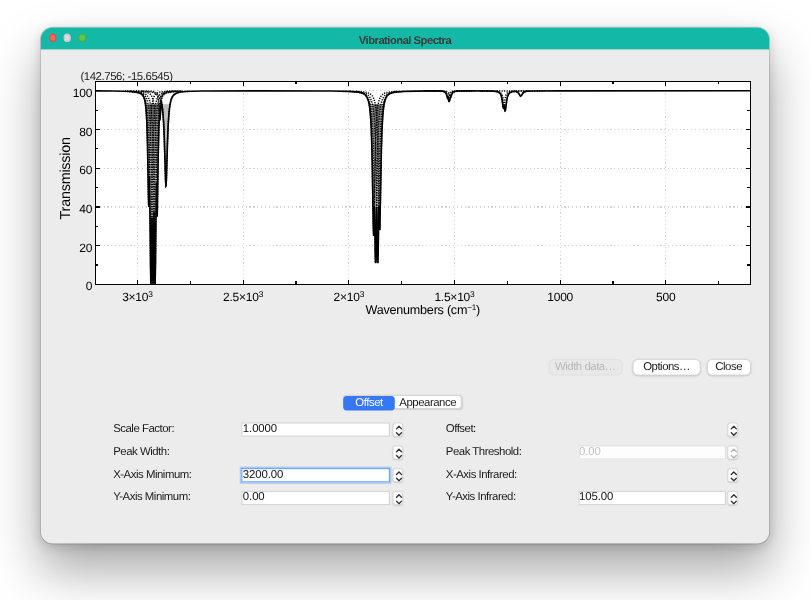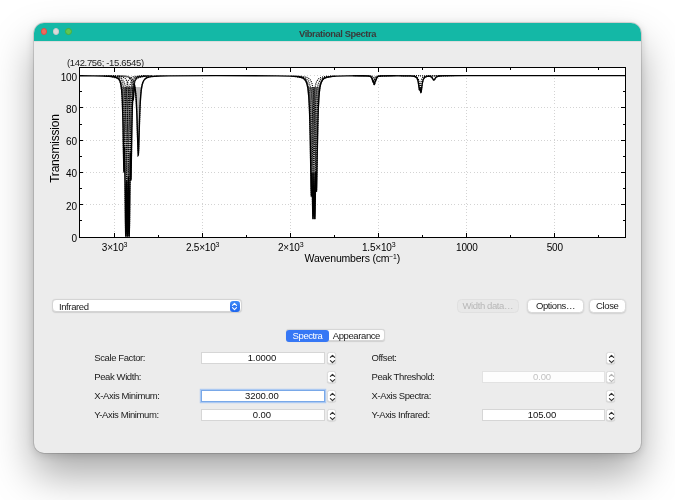--- a/index.html
+++ b/index.html
@@ -27,21 +27,21 @@
 #btn-opt { left:493px; width:57px; }
 #btn-close { left:555px; width:36.5px; }
 #tabs { position:absolute; left:251.9px; top:306px; width:98.7px; height:12px; background:#fff; border-radius:3px;
   border:0.5px solid #d6d6d6; box-shadow:0 0.5px 1px rgba(0,0,0,.12); }
 #tab1 { position:absolute; left:-0.5px; top:-0.5px; width:42.3px; height:12px; background:#3677f5; border-radius:3px;
   color:#fff; text-align:center; line-height:11.8px; }
 #tab2 { position:absolute; left:41.8px; top:-0.5px; right:-0.5px; height:12px; color:#1a1a1a; text-align:center; line-height:11.8px; }
 .lbl { position:absolute; height:12px; line-height:12px;margin-left:32px; }
 .inp { position:absolute; width:123.5px; height:12px; background:#fff; border:1px solid #d6d6d6;
   font-family:"Liberation Sans", sans-serif; font-size:9.5px; letter-spacing:-0.1px; color:#111;
-  text-align:center; padding:0 2.5px 0 0; }
+  text-align:left; padding:0 2.5px 0 0; }
 .inp.dis { color:#c2c2c2; background:#fdfdfd; border-color:#e2e2e2; }
 .inp.foc { border:1px solid #79a8e8; box-shadow:0 0 0 1.2px #abc9f2; }
 .stp { position:absolute; width:8.6px; height:12.2px; background:#fff; border:0.5px solid #dcdcdc; border-radius:2.5px;
   box-shadow:0 0.5px 1px rgba(0,0,0,.15); }
 .stp svg { position:absolute; left:0.4px; top:0.9px; }
 .cbx .cap svg { position:absolute; left:-0.2px; top:-0.2px; }
 .stp.dis svg path { stroke:#b2b2b2; }
 </style></head>
 <body>
 <div id="stage">
@@ -164,33 +164,25 @@
           <text x="76.8" y="210.13" text-anchor="end">20</text>
           <text x="76.8" y="177.87" text-anchor="end">40</text>
           <text x="76.8" y="145.60" text-anchor="end">60</text>
           <text x="76.8" y="113.33" text-anchor="end">80</text>
           <text x="76.8" y="81.07" text-anchor="end">100</text>
 <text x="352.3" y="262.3" text-anchor="middle" font-size="10.5">Wavenumbers (cm<tspan dy="-3.2" font-size="6.8">−1</tspan><tspan dy="3.2" font-size="10.5">)</tspan></text>
 <text transform="translate(58.5,149) rotate(-90)" text-anchor="middle" font-size="12" letter-spacing="-0.2">Transmission</text>
 <text x="67" y="66.8" font-size="9.5" letter-spacing="-0.35" fill="#222">(142.756; -15.6545)</text>
 </g>
 </svg>
-<div class="cbx">
-        <span class="t u">Infrared</span>
-        <div class="cap">
-          <svg width="11" height="11" viewBox="0 0 11 11">
-            <path d="M3.5 4.4 L5.5 2.4 L7.5 4.4 M3.5 6.6 L5.5 8.6 L7.5 6.6" fill="none" stroke="#fff" stroke-width="1.1" stroke-linecap="round" stroke-linejoin="round"></path>
-          </svg>
-        </div>
-      </div>
 <div class="btn u" id="btn-load">Width data…</div>
 <div class="btn u" id="btn-opt">Options…</div>
 <div class="btn u" id="btn-close">Close</div>
 <div id="tabs">
-        <div class="u" id="tab1" style="color:#fff">Spectra</div>
+        <div class="u" id="tab1" style="color:#fff">Offset</div>
         <div class="u" id="tab2">Appearance</div>
       </div>
 <div class="lbl u" style="left:28.3px;top:328.6px">Scale Factor:</div>
 <input class="inp " style="left: 167.4px; top: 328.6px;" value="1.0000" readonly="">
 <div class="stp" style="left:293.2px;top:328.3px">
         <svg width="7" height="10" viewBox="0 0 7 10">
           <path d="M1.4 3.4 L3.5 1.3 L5.6 3.4 M1.4 6.6 L3.5 8.7 L5.6 6.6" fill="none" stroke="#333" stroke-width="1.15" stroke-linecap="round" stroke-linejoin="round"></path>
         </svg>
       </div>
 <div class="lbl u" style="left:305.5px;top:328.6px">Offset:</div>
@@ -212,21 +204,21 @@
           <path d="M1.4 3.4 L3.5 1.3 L5.6 3.4 M1.4 6.6 L3.5 8.7 L5.6 6.6" fill="none" stroke="#333" stroke-width="1.15" stroke-linecap="round" stroke-linejoin="round"></path>
         </svg>
       </div>
 <div class="lbl u" style="left:28.3px;top:366.6px">X-Axis Minimum:</div>
 <input class="inp foc" style="left: 167.4px; top: 366.6px;" value="3200.00" readonly="">
 <div class="stp" style="left:293.2px;top:366.3px">
         <svg width="7" height="10" viewBox="0 0 7 10">
           <path d="M1.4 3.4 L3.5 1.3 L5.6 3.4 M1.4 6.6 L3.5 8.7 L5.6 6.6" fill="none" stroke="#333" stroke-width="1.15" stroke-linecap="round" stroke-linejoin="round"></path>
         </svg>
       </div>
-<div class="lbl u" style="left:305.5px;top:366.6px">X-Axis Spectra:</div>
+<div class="lbl u" style="left:305.5px;top:366.6px">X-Axis Infrared:</div>
 <div class="stp" style="left:572.2px;top:366.3px">
         <svg width="7" height="10" viewBox="0 0 7 10">
           <path d="M1.4 3.4 L3.5 1.3 L5.6 3.4 M1.4 6.6 L3.5 8.7 L5.6 6.6" fill="none" stroke="#333" stroke-width="1.15" stroke-linecap="round" stroke-linejoin="round"></path>
         </svg>
       </div>
 <div class="lbl u" style="left:28.3px;top:385.6px">Y-Axis Minimum:</div>
 <input class="inp " style="left: 167.4px; top: 385.6px;" value="0.00" readonly="">
 <div class="stp" style="left:293.2px;top:385.3px">
         <svg width="7" height="10" viewBox="0 0 7 10">
           <path d="M1.4 3.4 L3.5 1.3 L5.6 3.4 M1.4 6.6 L3.5 8.7 L5.6 6.6" fill="none" stroke="#333" stroke-width="1.15" stroke-linecap="round" stroke-linejoin="round"></path>

